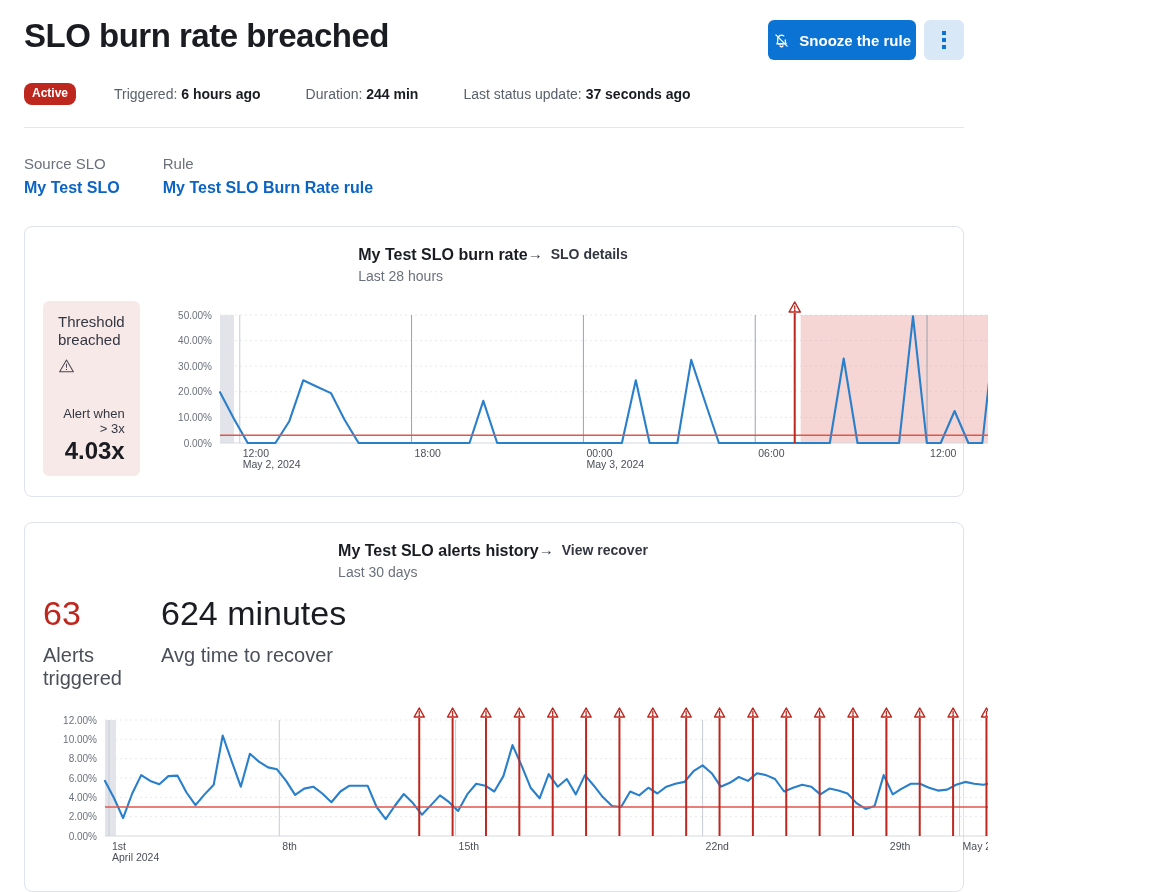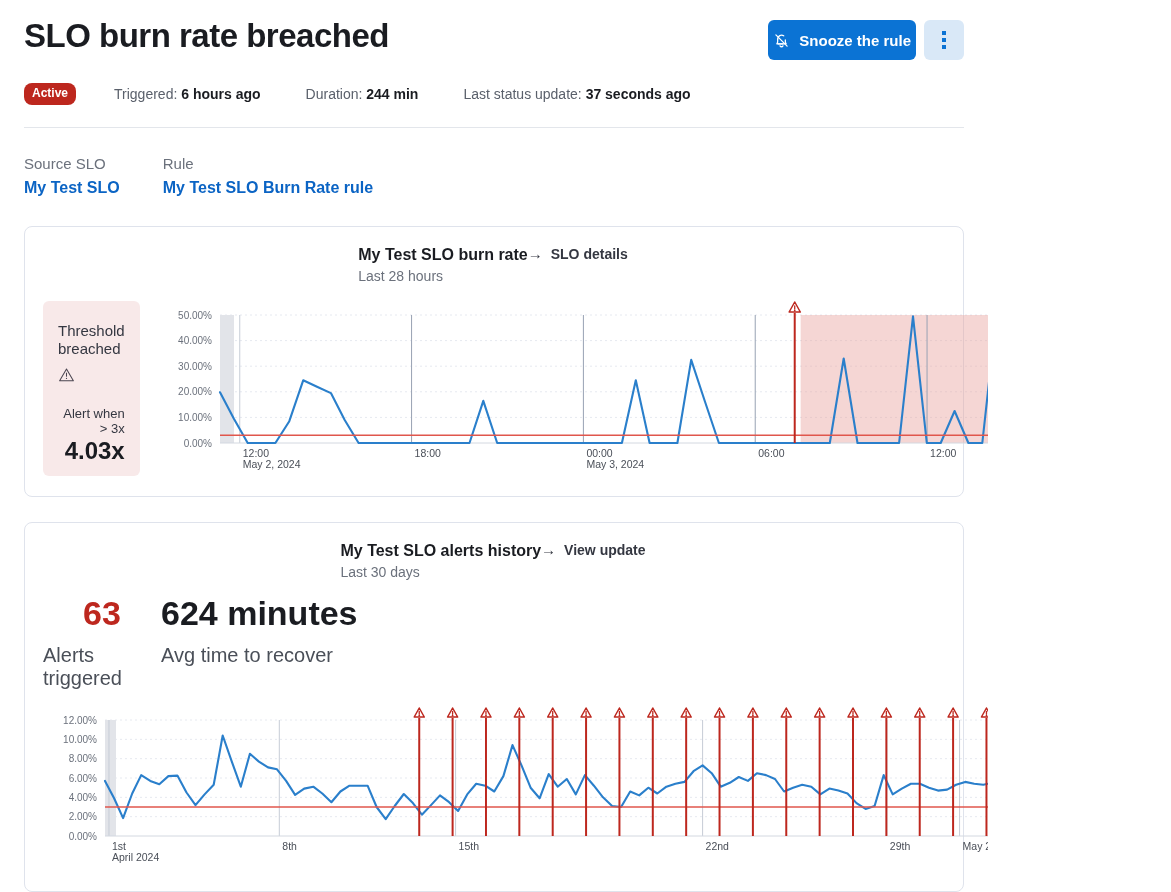--- a/index.html
+++ b/index.html
@@ -67,34 +67,34 @@
   .card-link {
     display: inline-flex; align-items: center; gap: 8px;
     font-size: 14px; font-weight: 600; color: #343741; cursor: pointer; white-space: nowrap;
   }
   .card-link .arrow { font-size: 15px; color: #343741; }
 
   
   .burn-body { display: flex; margin-top: 17px; }
   .threshold {
     width: 180px; min-height: 135px; background: #f8e9e9; border-radius: 6px;
-    padding: 21px 15px 12px 15px; display: flex; flex-direction: column;
+    padding: 12px 15px 12px 15px; display: flex; flex-direction: column;
   }
   .threshold-title { font-size: 15px; color: #343741; line-height: 1.2; }
   .threshold-icon { margin-top: 9px; }
   .threshold-foot { margin-top: auto; text-align: right; }
   .threshold-when { font-size: 13px; color: #343741; }
   .threshold-value { font-size: 24px; font-weight: 700; color: #1a1c21; line-height: 1.15; margin-top: 1px; }
 
   
   .chart-wrap { flex: 1; margin-left: 20px; }
   .chart-svg { display: block; }
   .metric-row { display: flex; align-items: flex-start; margin-top: 16px; gap: 0; }
   .metric { margin-right: 0; }
-  .metric-value { font-size: 34px; font-weight: 700; line-height: 1.05; text-align: center; }
+  .metric-value { font-size: 34px; font-weight: 400; line-height: 1.05; }
   .metric-value.danger { color: #bd271e; }
   .metric-value.plain { color: #1a1c21; }
   .metric-label { font-size: 20px; color: #4a4f58; margin-top: 12px; }
   .metric.first-metric { width: 118px; }
 
   .tick-text { font-size: 10px; fill: #6b717c; font-family: "Liberation Sans", sans-serif; }
   .tick-text-b { font-size: 10.5px; fill: #4a4f58; font-family: "Liberation Sans", sans-serif; }
   .axis-line { stroke: #d3d8e0; stroke-width: 1; }
   .grid-line { stroke: #e6e9f0; stroke-width: 1; stroke-dasharray: 2 3; }
   .series-line { fill: none; stroke: #2a7fcb; stroke-width: 2.1; stroke-linejoin: round; stroke-linecap: round; }
@@ -227,21 +227,21 @@
   </div>
 
   <div class="card second">
     <div class="card-head">
       <div>
         <div class="card-title">My Test SLO alerts history</div>
         <div class="card-sub">Last 30 days</div>
       </div>
       <a class="card-link">
         <span class="arrow">→</span>
-        <span>View update</span>
+        <span>View recover</span>
       </a>
     </div>
 
     <div class="metric-row">
       <div class="metric first-metric">
         <div class="metric-value danger">63</div>
         <div class="metric-label">Alerts triggered</div>
       </div>
       <div class="metric">
         <div class="metric-value plain">624 minutes</div>

